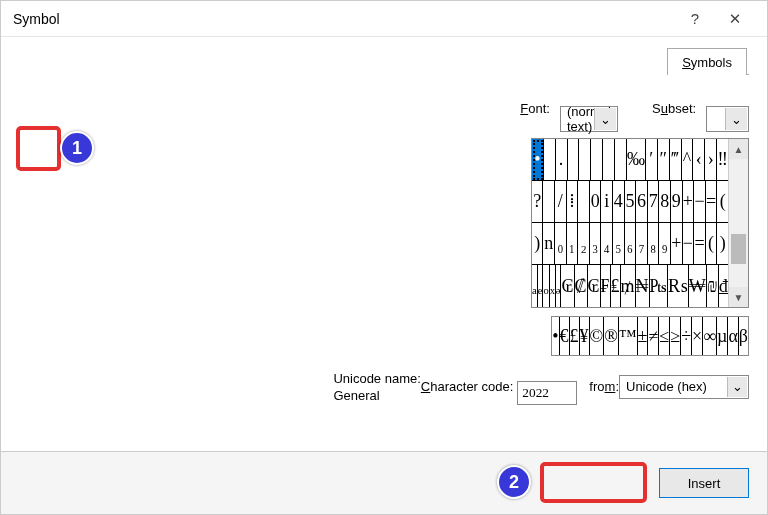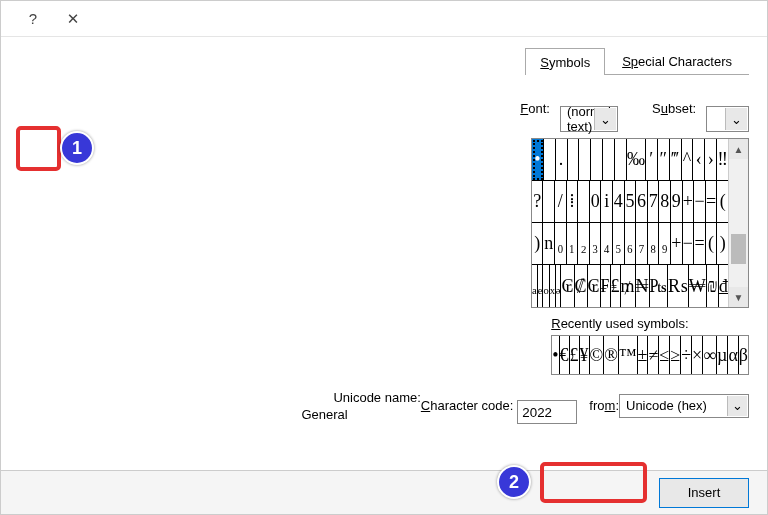--- a/index.html
+++ b/index.html
@@ -29,46 +29,46 @@
 .scrollbar { width: 20px; background: #f0f0f0; border-left: 1px solid #ccc; display: flex; flex-direction: column; }
 .sbtn { height: 20px; display: flex; align-items: center; justify-content: center; font-size: 10px; color: #555; background: #e8e8e8; }
 .strack { flex: 1; position: relative; }
 .sthumb { position: absolute; left: 2px; right: 2px; height: 30px; background: #bbb; }
 .recent { margin-bottom: 6px; }
 .recent-grid { border: 1px solid #888; display: flex; height: 40px; }
 .rcell { flex: 1; border-right: 1px solid #000; display: flex; align-items: center; justify-content: center; font-size: 18px; font-family: "Times New Roman", serif; cursor: pointer; }
 .rcell:last-child { border-right: none; }
 .unicode-row { display: flex; align-items: center; margin-top: 6px; }
 .uname { flex: 1; }
-.uname .lbl { margin-bottom: 2px; margin-left: 32px; }
+.uname .lbl { margin-bottom: 2px; }
 .cc-input { width: 60px; height: 24px; border: 1px solid #888; padding: 0 4px; }
 .from-dd { width: 130px; height: 24px; border: 1px solid #888; display: flex; align-items: center; padding: 4px 6px; position: relative; }
 .from-dd .arrow { position: absolute; right: 1px; top: 1px; bottom: 1px; width: 20px; background: #e8e8e8; border-left: 1px solid #bbb; display: flex; align-items: center; justify-content: center; }
-.footer { height: 44px; border-top: 1px solid #ccc; background: #f5f5f5; display: flex; align-items: center; justify-content: flex-end; padding: 0 18px; gap: 10px; position: relative; }
+.footer { height: 63px; border-top: 1px solid #ccc; background: #f5f5f5; display: flex; align-items: center; justify-content: flex-end; padding: 0 18px; gap: 10px; position: relative; }
 .btn { min-width: 90px; height: 30px; border: 1px solid #999; background: #e8e8e8; cursor: pointer; font-size: 13px; }
 .btn.primary { border: 1px solid #0078d7; }
 .annot { position: absolute; border: 4px solid #e53030; border-radius: 5px; pointer-events: none; z-index: 10; }
 .annot1 { left: 16px; top: 126px; width: 45px; height: 45px; }
 .annot2 { left: 540px; top: 462px; width: 107px; height: 41px; }
 .badge { position: absolute; width: 34px; height: 34px; border-radius: 50%; background: #3838d8; color: #fff; display: flex; align-items: center; justify-content: center; font-weight: bold; font-size: 18px; z-index: 11; border: 2px solid #fff; box-shadow: 0 0 3px rgba(0,0,0,0.4); }
 .badge1 { left: 60px; top: 131px; }
 .badge2 { left: 497px; top: 465px; }
 </style>
 </head>
 <body>
 
 <div class="dialog">
   <div class="titlebar">
+    <div class="title">Symbol</div>
     <div class="help">?</div>
     <div class="close">✕</div>
   </div>
   <div class="content">
     <div class="tabs">
       <div class="tab active">Symbols</div>
-      <div class="tab sc">S<span>p</span>ecial Characters</div>
     </div>
     <div class="row">
       <div class="lbl"><span class="u">F</span>ont:</div>
       <div class="dropdown" style="max-width:290px">
         <span>(normal text)</span>
         <div class="arrow">⌄</div>
       </div>
       <div style="width:14px"></div>
       <div class="lbl">S<span class="u">u</span>bset:</div>
       <div class="dropdown">
@@ -157,21 +157,20 @@
       <div class="scrollbar">
         <div class="sbtn">▲</div>
         <div class="strack">
             <div class="sthumb" style="top:75px"></div>
           </div>
         <div class="sbtn">▼</div>
       </div>
     </div>
 
     <div class="recent">
-      <div class="lbl" style="margin-bottom:4px"><span class="u">R</span>ecently used symbols:</div>
       <div class="recent-grid" id="recent-grid">
           <div class="rcell">•</div>
           <div class="rcell">€</div>
           <div class="rcell">£</div>
           <div class="rcell">¥</div>
           <div class="rcell">©</div>
           <div class="rcell">®</div>
           <div class="rcell">™</div>
           <div class="rcell">±</div>
           <div class="rcell">≠</div>
@@ -185,21 +184,21 @@
           <div class="rcell">β</div>
         </div>
     </div>
 
     <div class="unicode-row">
       <div class="uname">
         <div class="lbl">Unicode name:</div>
         <div>General</div>
       </div>
       <div class="lbl"><span class="u">C</span>haracter code:</div>
-      <input class="cc-input" style="margin: 13px 12px 0px 4px;" value="2022">
+      <input class="cc-input" style="margin: 13px 12px 0px 4px; font-family: Liberation Serif, serif;" value="2022">
       <div class="lbl">fro<span class="u">m</span>:</div>
       <div class="from-dd">
         <span>Unicode (hex)</span>
         <div class="arrow">⌄</div>
       </div>
     </div>
   </div>
   <div class="footer">
 
     <button class="btn primary"><span class="u">I</span>nsert</button>

